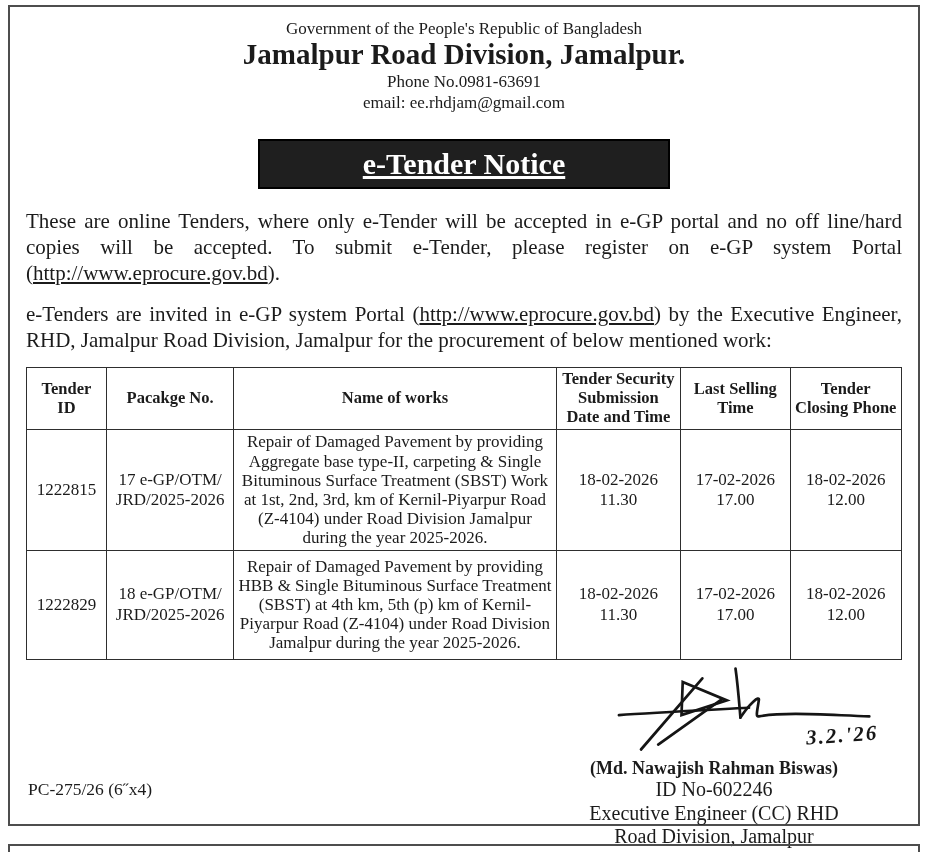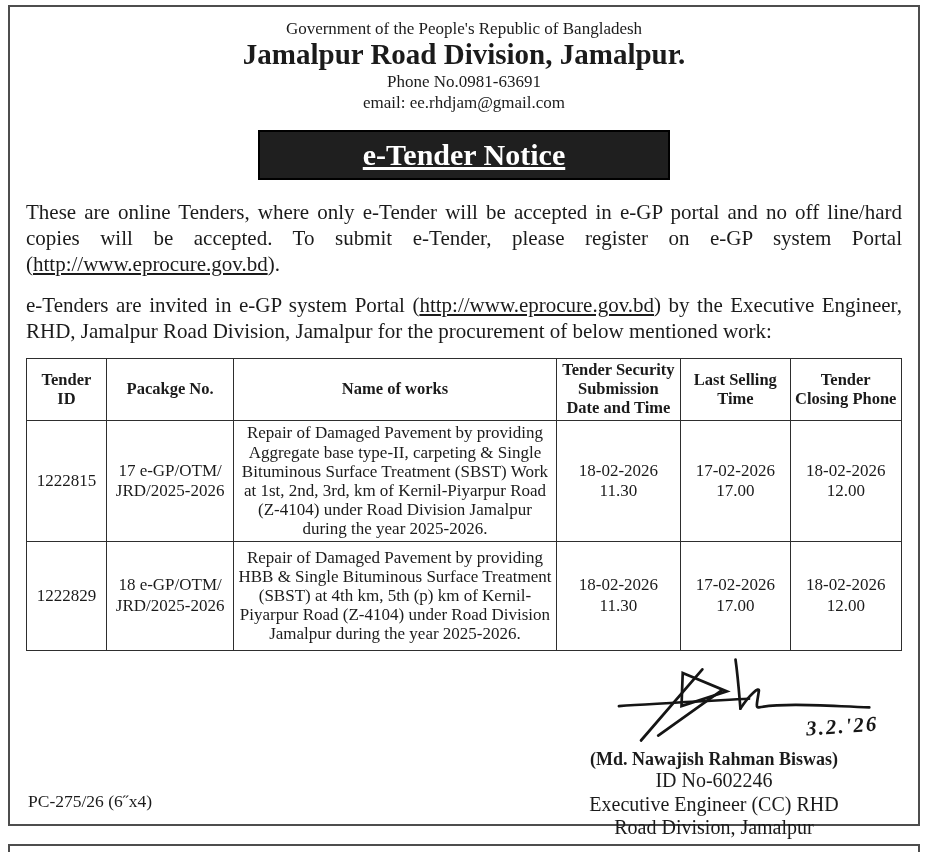--- a/index.html
+++ b/index.html
@@ -31,21 +31,21 @@
   .hdr{text-align:center;}
   .govt-line{font-size:17px;margin-top:4px;}
   .office-line,.division-line{font-size:29px;font-weight:bold;line-height:1.1;}
   .phone-line,.email-line{font-size:17px;line-height:1.25;}
   
   .memo-row{
     display:flex;justify-content:space-between;
     font-size:17.5px;margin-top:18px;
   }
   
-  .banner-wrap{display:flex;justify-content:center;margin-top:17px;}
+  .banner-wrap{display:flex;justify-content:center;margin-top:26px;}
   .banner{
     width:408px;height:46px;
     background:var(--banner_bg,#1f1f1f);
     border:2px solid #000;
     display:flex;align-items:center;justify-content:center;
   }
   .banner span{
     color:var(--banner_text,#ffffff);
     font-size:30px;font-weight:bold;
     text-decoration:underline;
@@ -85,21 +85,21 @@
   .hand-date{
     position:absolute;right:6px;bottom:4px;
     font-size:21px;font-weight:bold;font-style:italic;
     letter-spacing:2px;transform:rotate(-4deg);
     color:#161616;
   }
   .sig-name{font-size:18px;font-weight:bold;line-height:1.15;margin-top:6px;}
   .sig-id,.sig-title,.sig-div{font-size:20px;line-height:1.18;font-family:Liberation Serif, serif;}
   
   .pc-code{
-    position:absolute;left:18px;bottom:12px;font-size:17.5px;
+    position:absolute;left:18px;bottom:24px;font-size:17.5px;
   }
 </style>
 </head>
 <body>
 
 <div class="page">
   <div class="doc-box">
 
     <header class="hdr">
       <div class="govt-line">Government of the People's Republic of Bangladesh</div>

